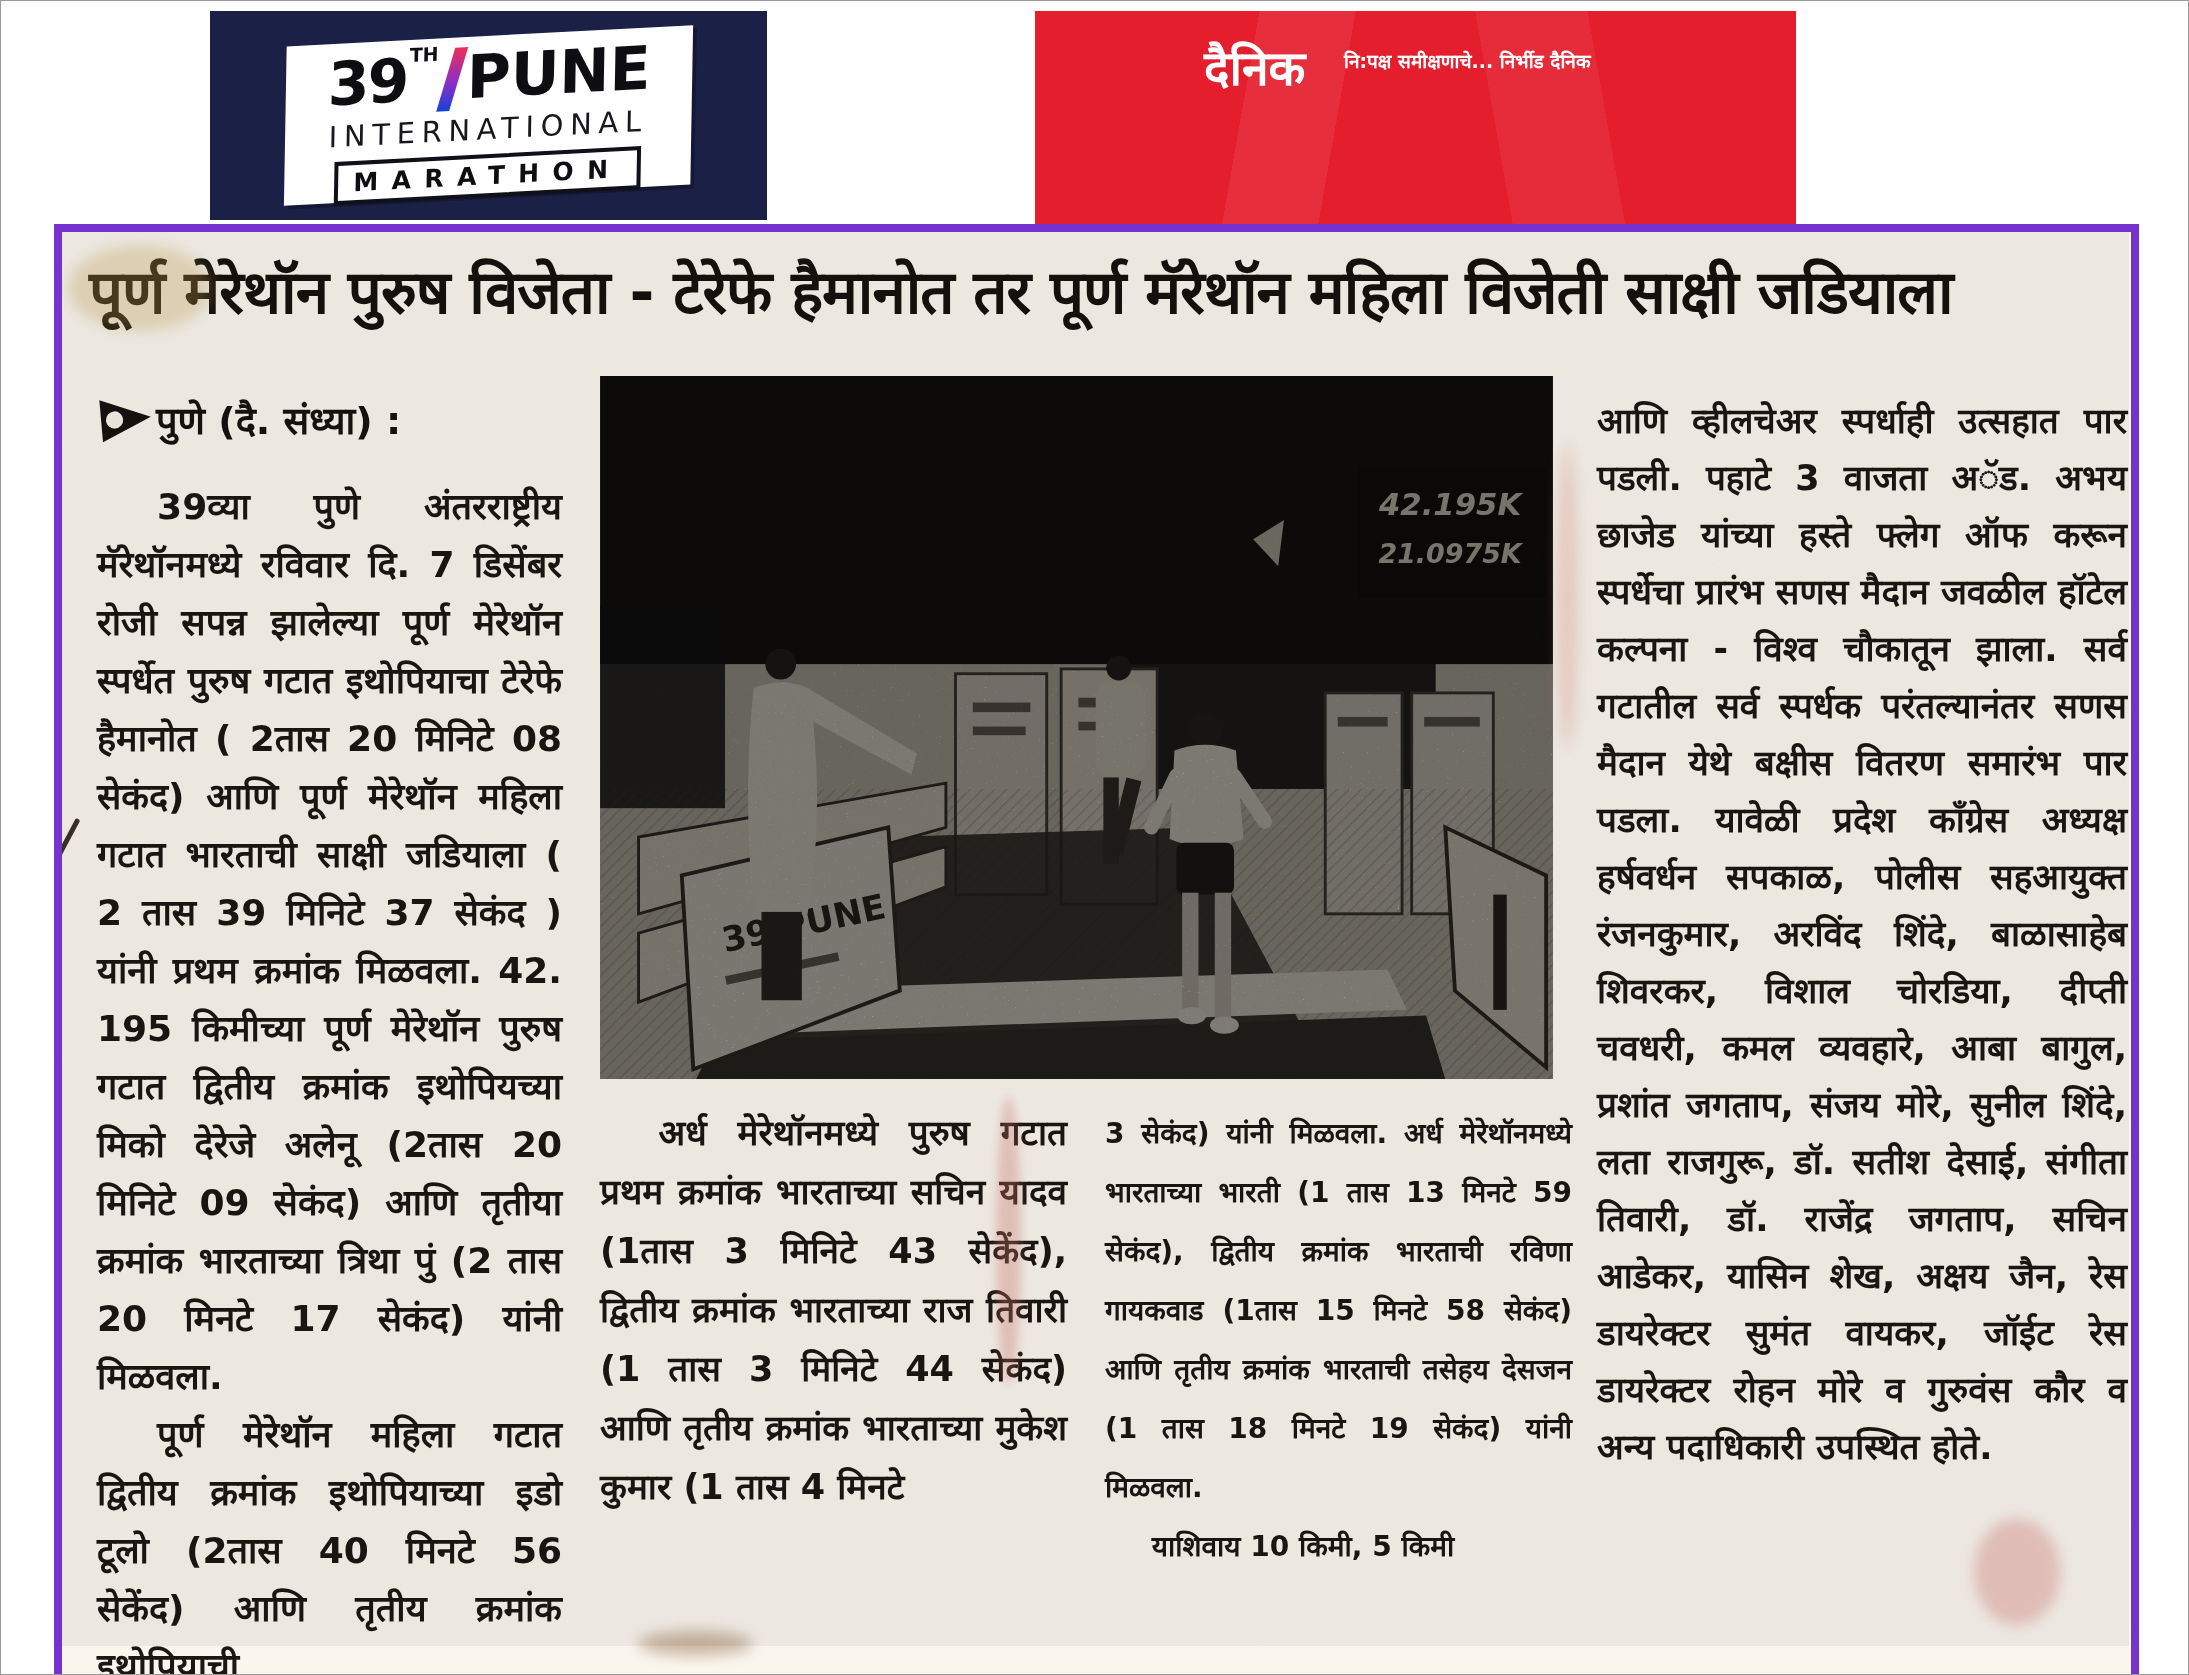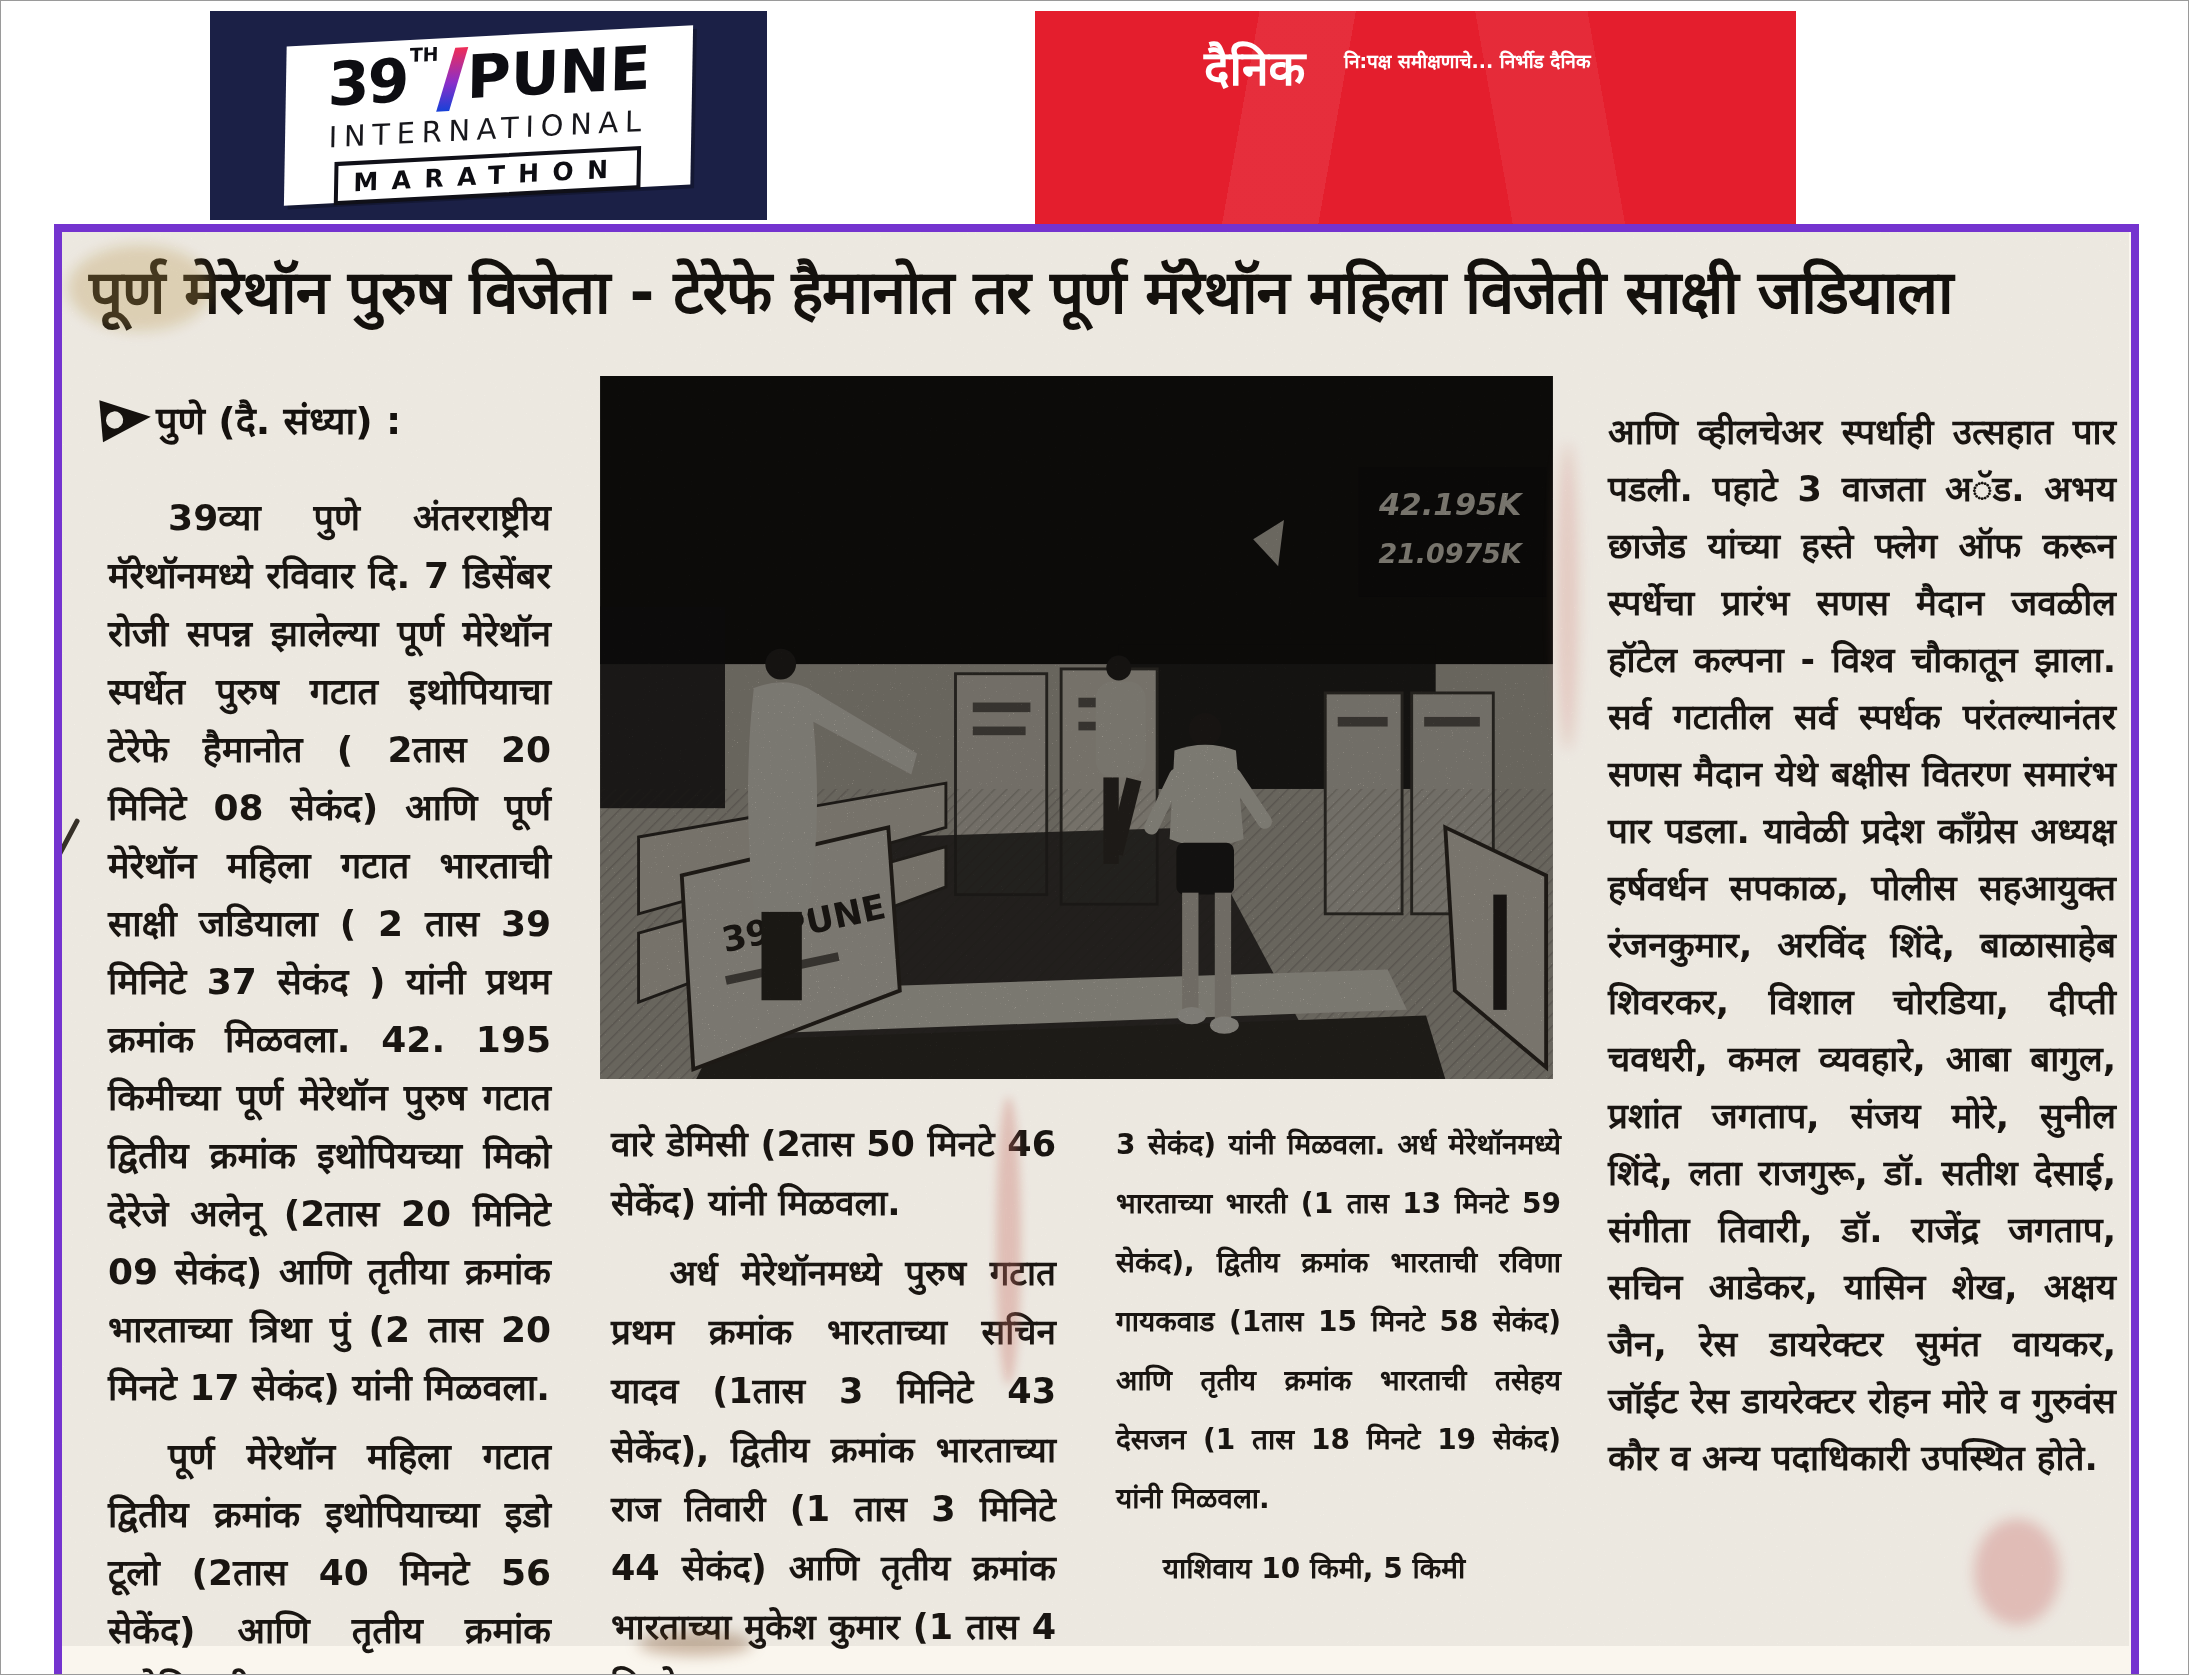--- a/index.html
+++ b/index.html
@@ -39,21 +39,21 @@
     border:8.6px solid #7433cf;background:#faf6ee;overflow:hidden;
   }
   .headline{
     position:absolute;left:27px;top:17.3px;width:2029px;margin:0;
     font-size:60px;font-weight:800;color:#16120e;white-space:nowrap;letter-spacing:-1px;
   }
   .dateline{position:absolute;left:37px;top:161px;display:flex;align-items:center;gap:3px;}
   .tri{width:54px;height:46px;transform:rotate(-5deg);}
   .dl-text{font-size:38px;font-weight:800;color:#17130f;}
   .col{position:absolute;color:#1b1713;font-weight:700;text-align:justify;}
-  .col p{margin:11px;}
+  .col p{margin:0;}
   .col .indent{text-indent:2.4ch;}
   .col1{left:35px;top:246px;width:465px;font-size:36px;line-height:58px;}
   .col2{left:538px;top:872px;width:467px;font-size:35px;line-height:59px;}
   .col3{left:1043px;top:872px;width:467px;font-size:28px;line-height:59px;}
   .col4{left:1535px;top:161px;width:530px;font-size:35px;line-height:57px;}
   .photo{position:absolute;left:538px;top:144px;width:953px;height:703px;}
   
   .smudge{position:absolute;border-radius:50%;filter:blur(6.7px);pointer-events:none;}
   .sm1{left:5.8px;top:13.4px;width:144px;height:86px;background:rgba(196,160,80,0.30);}
   .sm2{left:934px;top:865px;width:25px;height:288px;background:rgba(214,120,110,0.35);filter:blur(4.8px);}
@@ -167,21 +167,20 @@
       <rect x="600" y="486" width="60" height="54" rx="8" fill="#262220"></rect>
       <rect x="606" y="538" width="17" height="122" fill="#d9d2c2"></rect>
       <rect x="640" y="538" width="17" height="132" fill="#d9d2c2"></rect>
       <ellipse cx="616" cy="666" rx="15" ry="9" fill="#f5f0e4"></ellipse>
       <ellipse cx="650" cy="676" rx="15" ry="9" fill="#f5f0e4"></ellipse>
 
       <rect x="0" y="0" width="992" height="732" filter="url(#grain)" opacity="0.45"></rect>
     </svg>
 
     <div class="col col2">
-      <p>वारे डेमिसी (2तास 50 मिनटे 46 सेकेंद) यांनी मिळवला.</p>
       <p class="indent">अर्ध मेरेथॉनमध्ये पुरुष गटात प्रथम क्रमांक भारताच्या सचिन यादव (1तास 3 मिनिटे 43 सेकेंद), द्वितीय क्रमांक भारताच्या राज तिवारी (1 तास 3 मिनिटे 44 सेकंद) आणि तृतीय क्रमांक भारताच्या मुकेश कुमार (1 तास 4 मिनटे</p>
     </div>
 
     <div class="col col3">
       <p>3 सेकंद) यांनी मिळवला. अर्ध मेरेथॉनमध्ये भारताच्या भारती (1 तास 13 मिनटे 59 सेकंद), द्वितीय क्रमांक भारताची रविणा गायकवाड (1तास 15 मिनटे 58 सेकंद) आणि तृतीय क्रमांक भारताची तसेहय देसजन (1 तास 18 मिनटे 19 सेकंद) यांनी मिळवला.</p>
       <p class="indent">याशिवाय 10 किमी, 5 किमी</p>
     </div>
 
     <div class="col col4">
       <p>आणि व्हीलचेअर स्पर्धाही उत्सहात पार पडली. पहाटे 3 वाजता अॅड. अभय छाजेड यांच्या हस्ते फ्लेग ऑफ करून स्पर्धेचा प्रारंभ सणस मैदान जवळील हॉटेल कल्पना - विश्व चौकातून झाला. सर्व गटातील सर्व स्पर्धक परंतल्यानंतर सणस मैदान येथे बक्षीस वितरण समारंभ पार पडला. यावेळी प्रदेश काँग्रेस अध्यक्ष हर्षवर्धन सपकाळ, पोलीस सहआयुक्त रंजनकुमार, अरविंद शिंदे, बाळासाहेब शिवरकर, विशाल चोरडिया, दीप्ती चवधरी, कमल व्यवहारे, आबा बागुल, प्रशांत जगताप, संजय मोरे, सुनील शिंदे, लता राजगुरू, डॉ. सतीश देसाई, संगीता तिवारी, डॉ. राजेंद्र जगताप, सचिन आडेकर, यासिन शेख, अक्षय जैन, रेस डायरेक्टर सुमंत वायकर, जॉईट रेस डायरेक्टर रोहन मोरे व गुरुवंस कौर व अन्य पदाधिकारी उपस्थित होते.</p>

